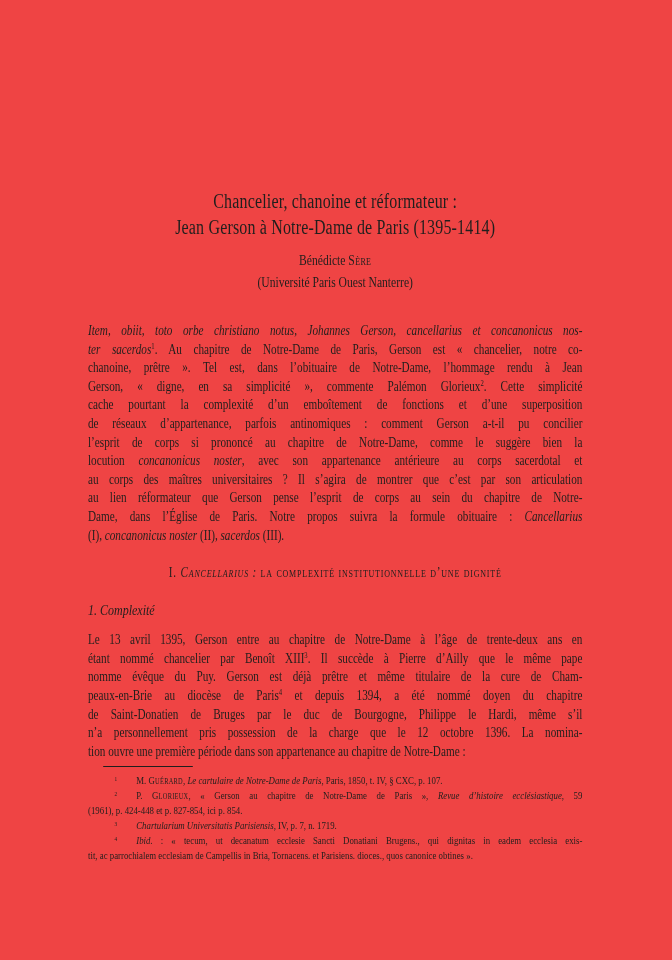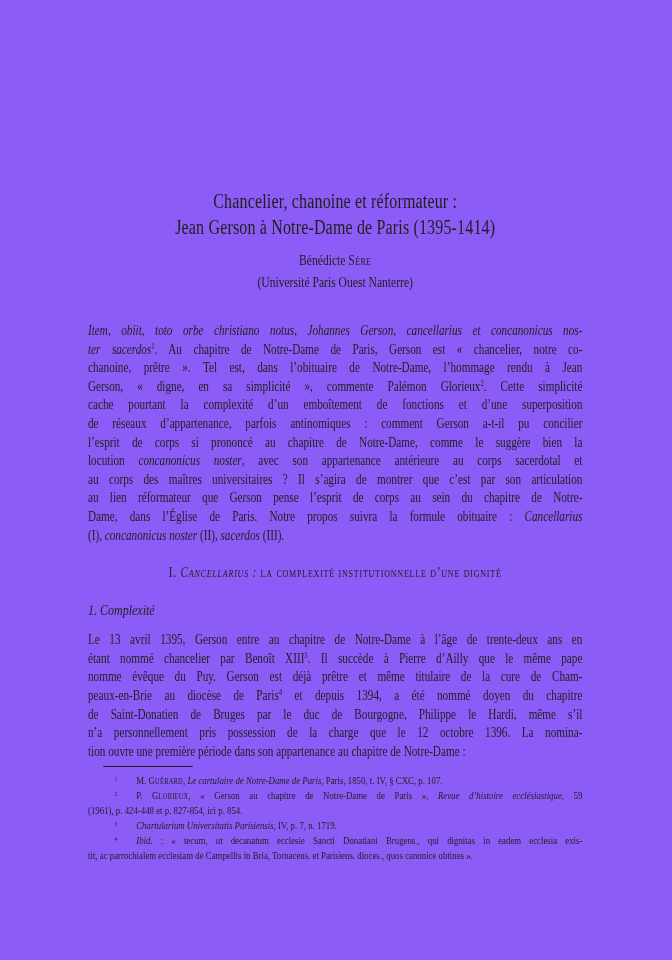--- a/index.html
+++ b/index.html
@@ -1,20 +1,20 @@
 <!DOCTYPE html>
 <html><head>
 <meta charset="utf-8">
 <style>
   html, body { margin: 0; padding: 0; background: #ffffff; }
   .page {
     position: relative;
     width: 672px;
     height: 960px;
-    background: #8b5cf6;
+    background: #ef4444;
     overflow: hidden;
     color: #201f1d;
     font-family: "Liberation Serif", "DejaVu Serif", serif;
   }
   
   .column {
     position: absolute;
     left: 88px;
     top: 0;
     width: 618px;

